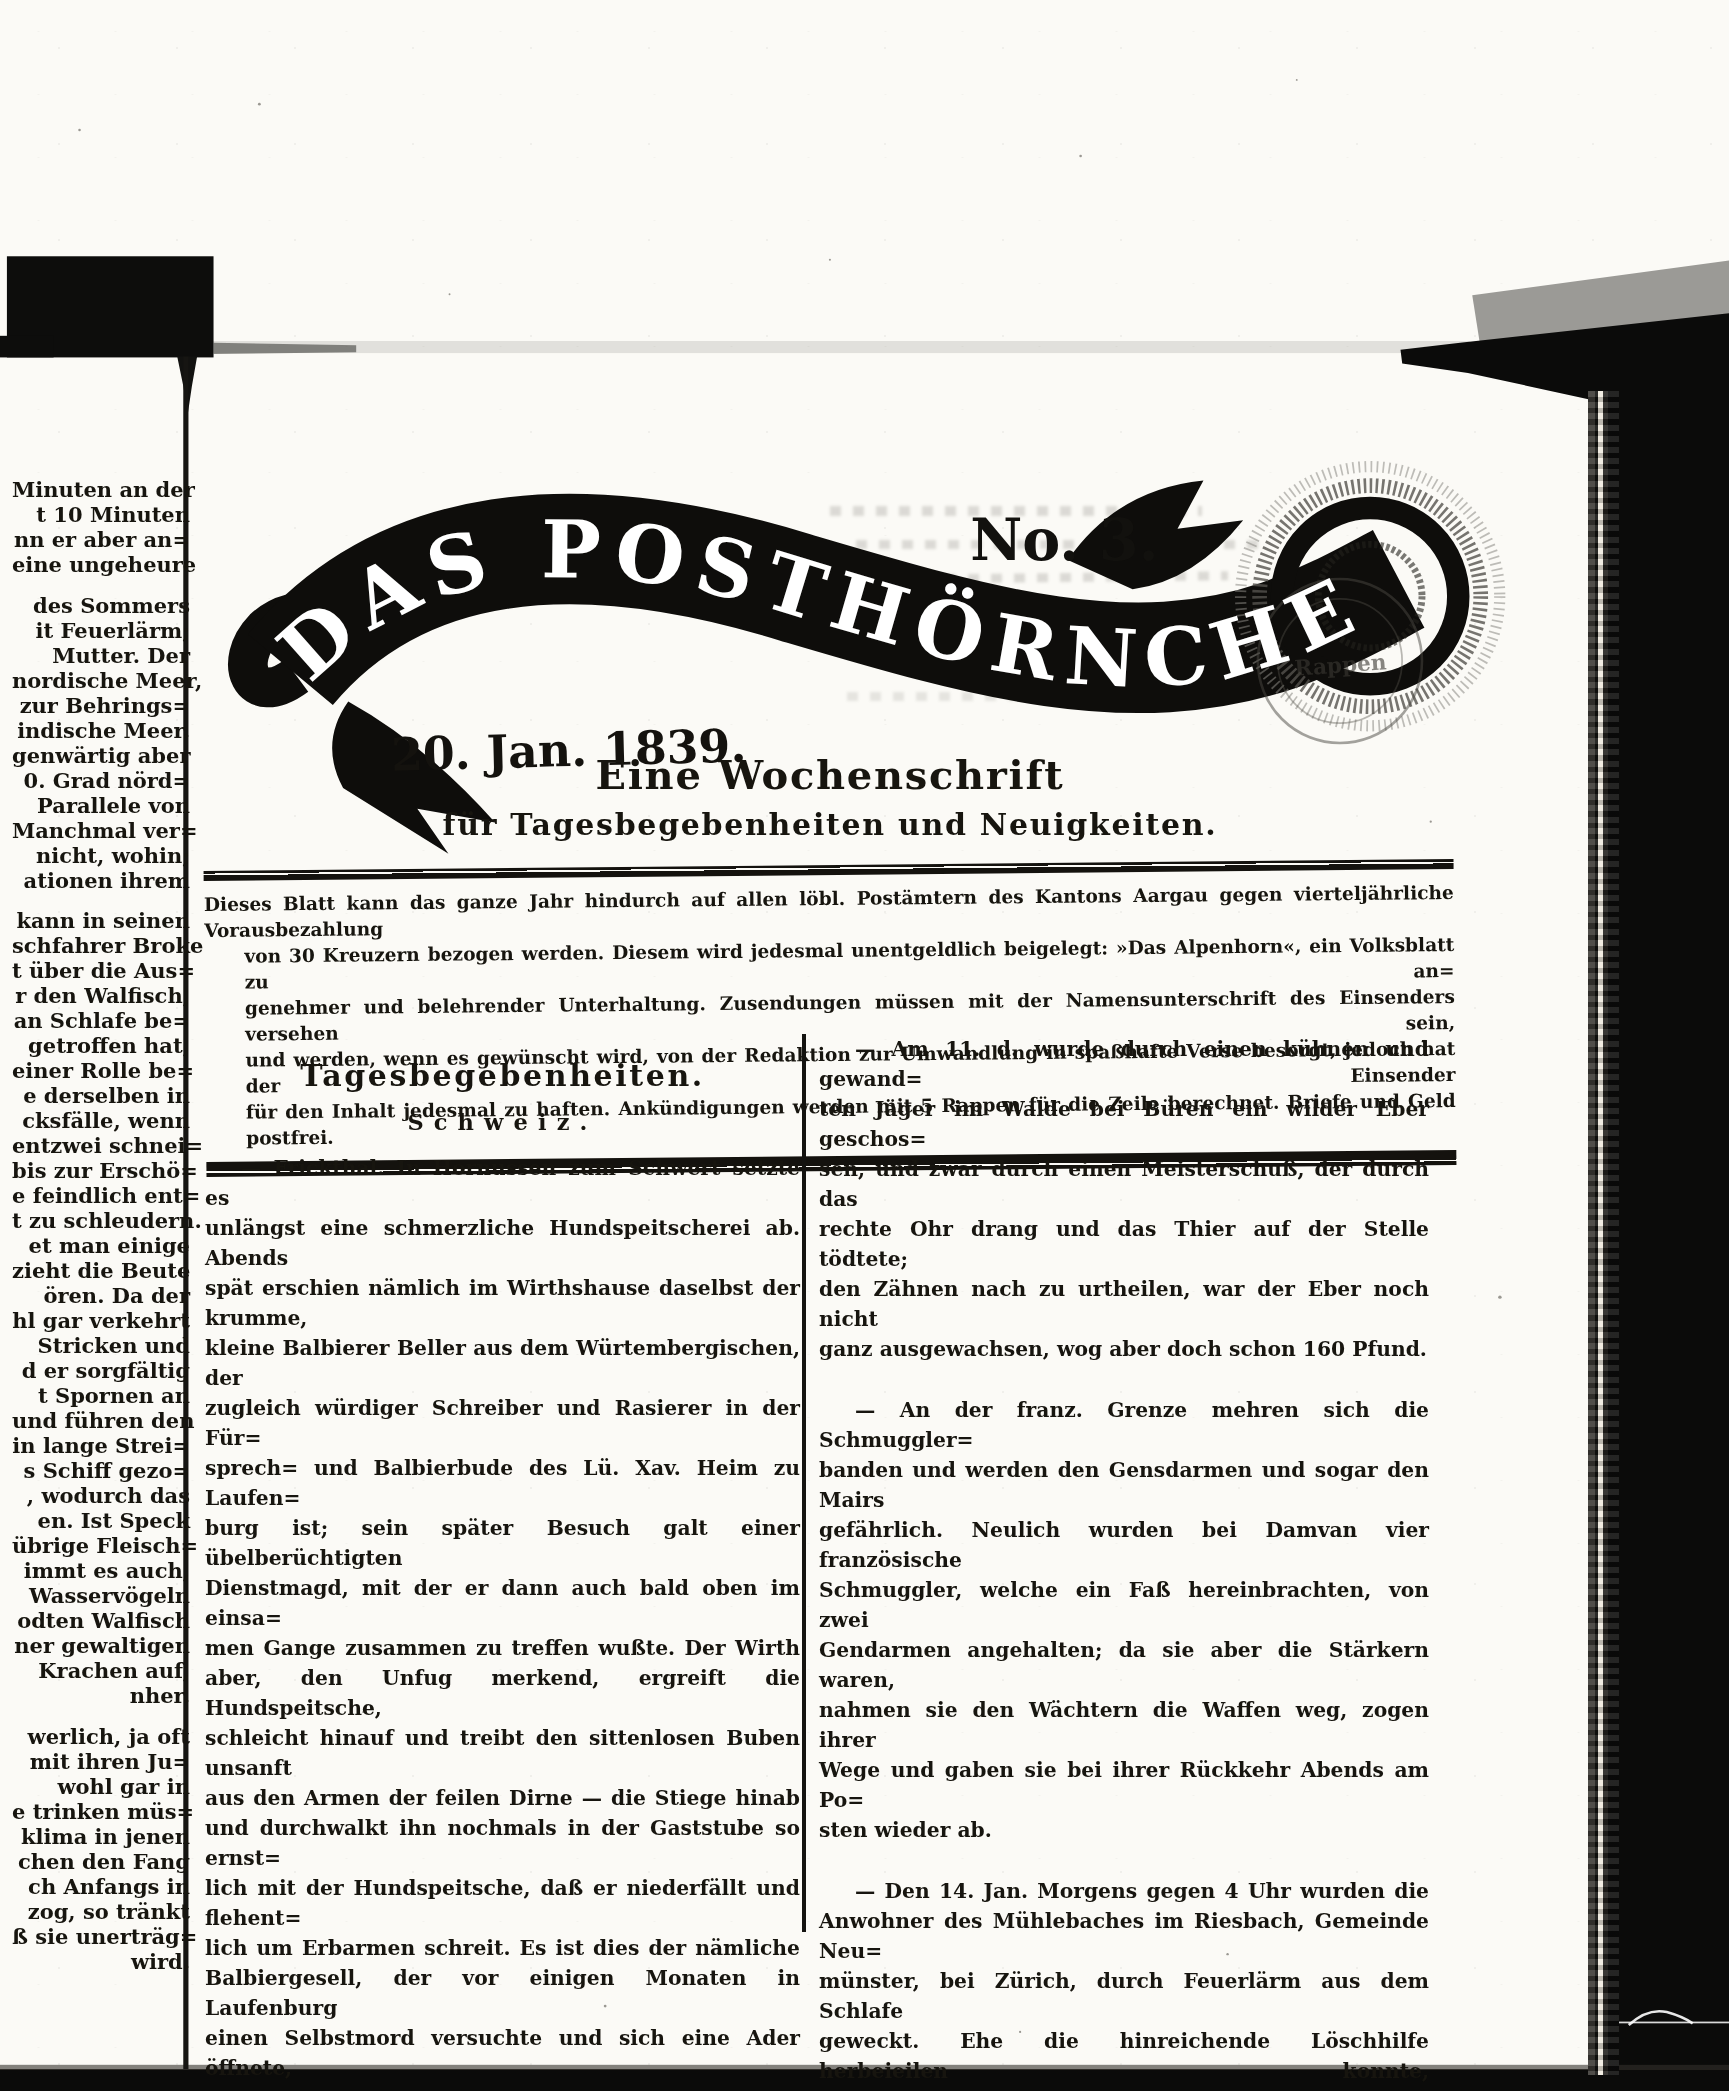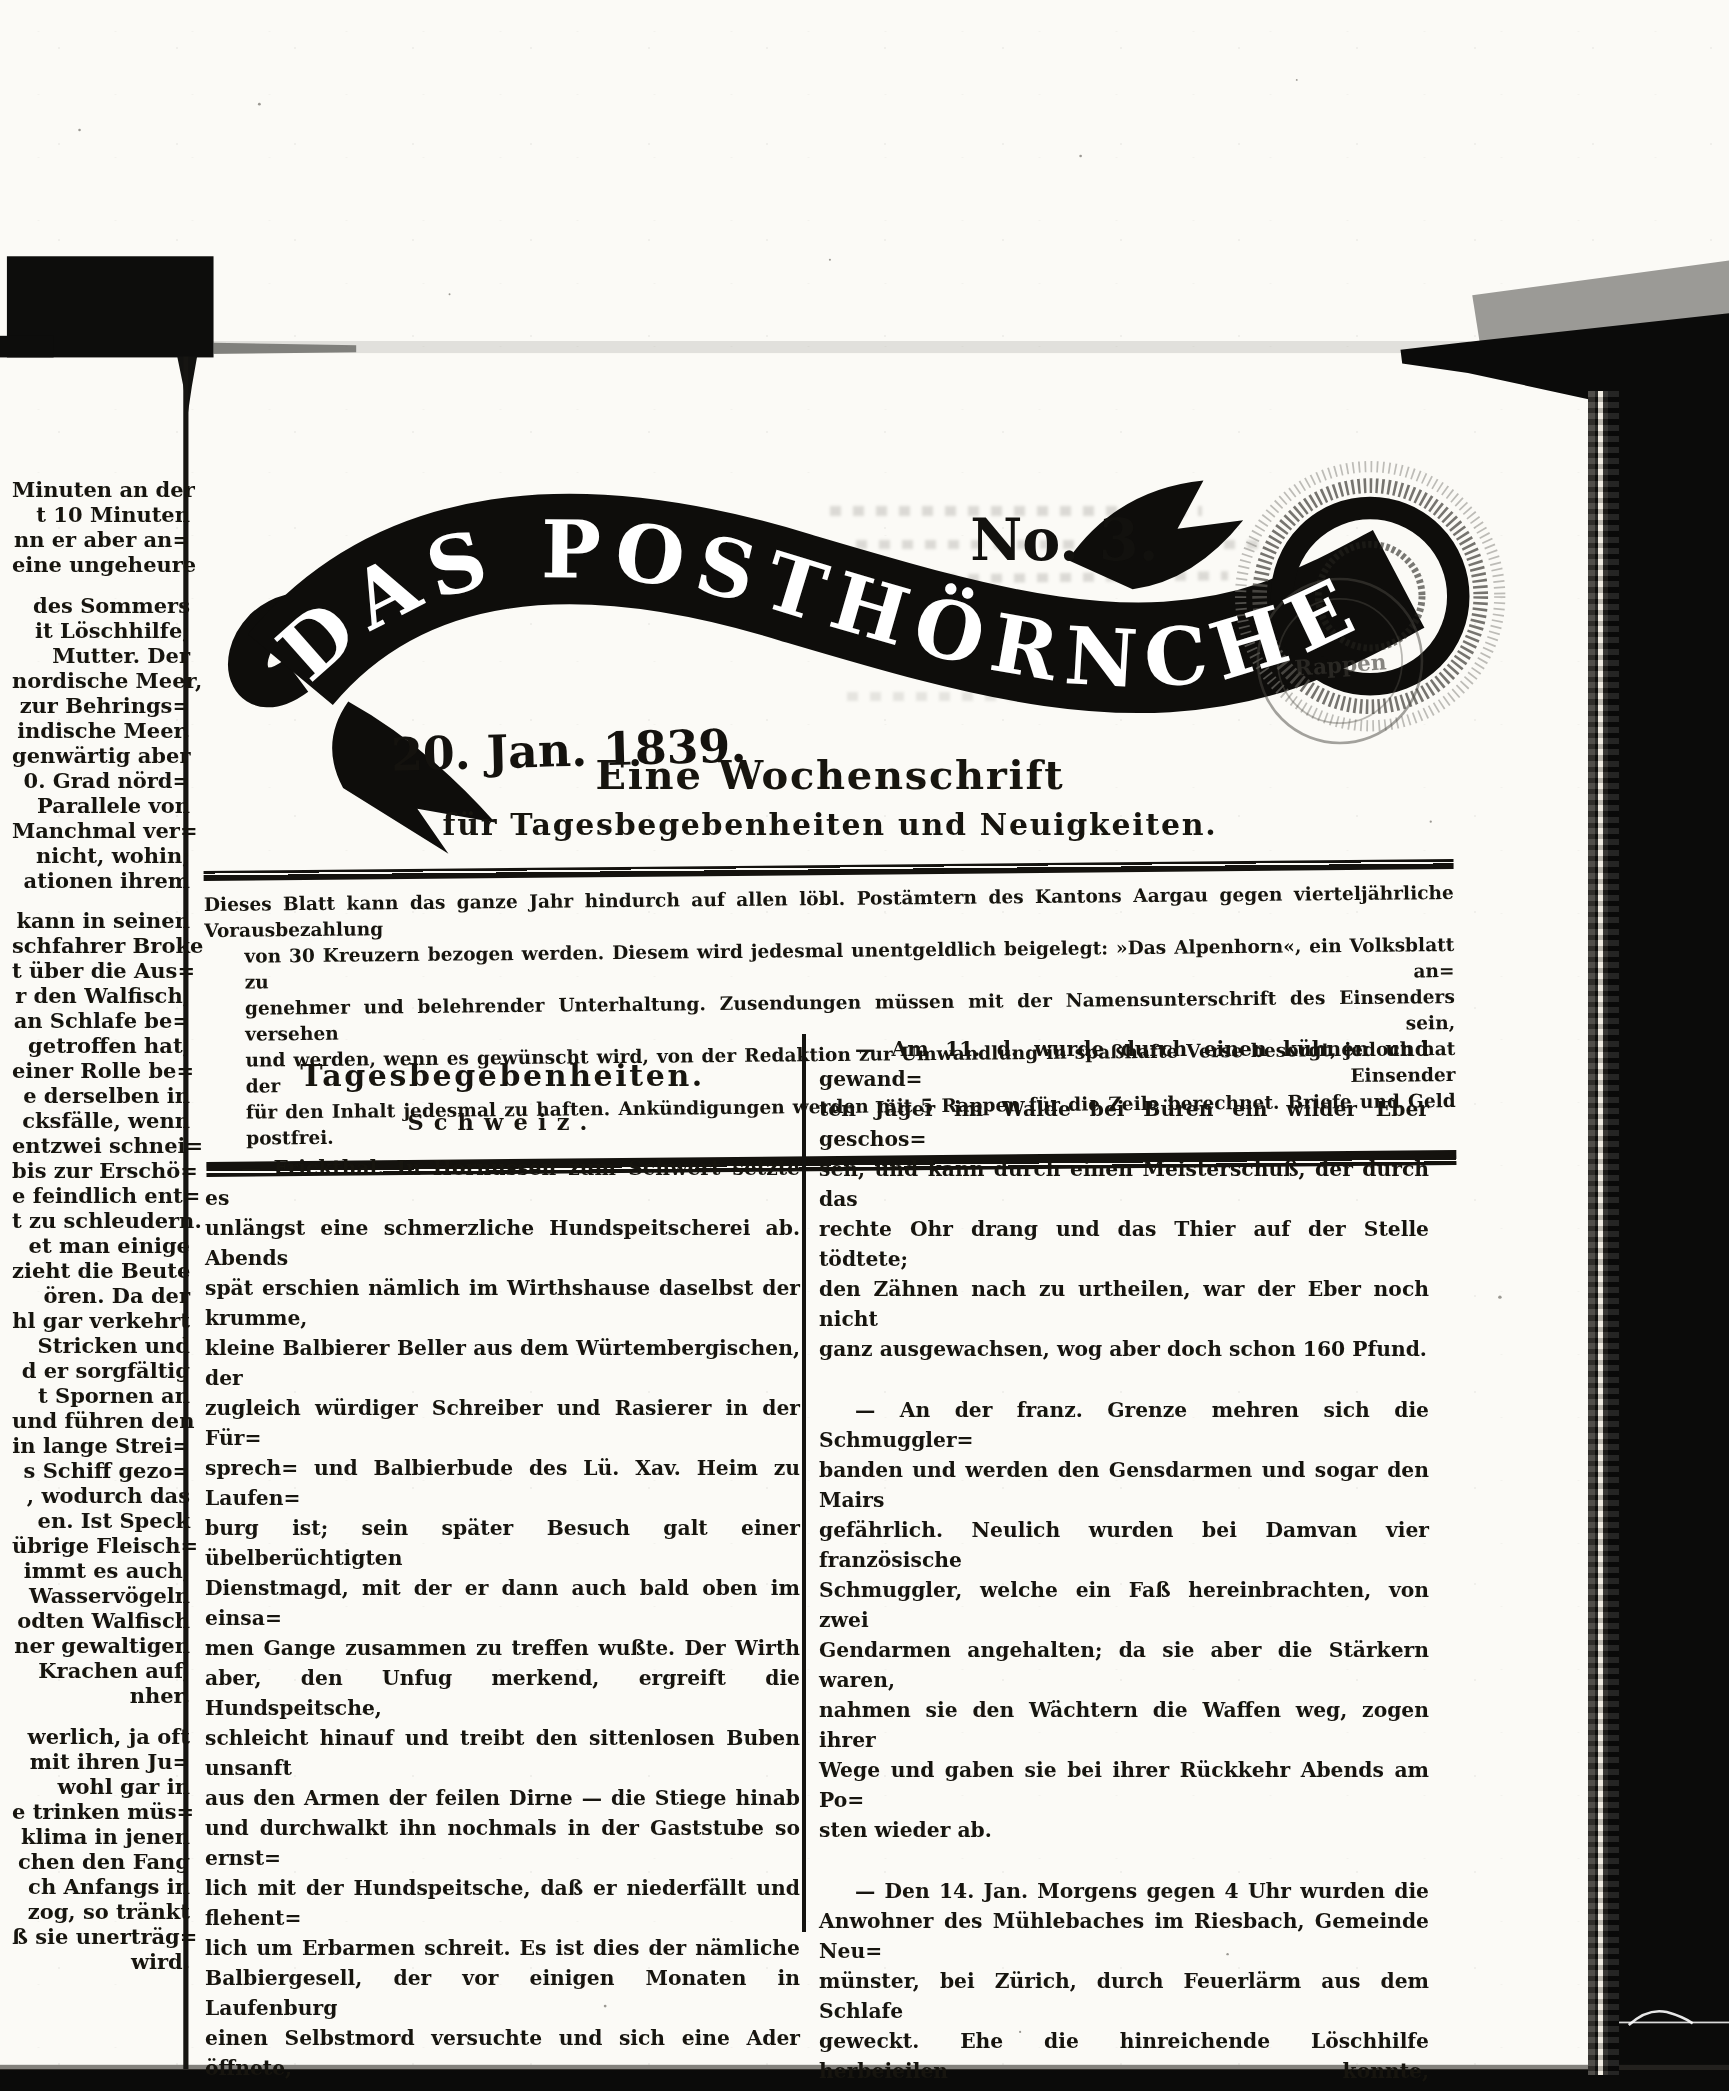--- a/index.html
+++ b/index.html
@@ -114,21 +114,21 @@
 
   <div class="page-edge"></div>
 
   <div class="margin-col">
       <div class="mline">Minuten an der</div>
       <div class="mline">t 10 Minuten</div>
       <div class="mline">nn er aber an=</div>
       <div class="mline">eine ungeheure</div>
       <div class="mline gap"></div>
       <div class="mline">des Sommers</div>
-      <div class="mline">it Löschhilfe;</div>
+      <div class="mline">it Feuerlärm;</div>
       <div class="mline">Mutter.  Der</div>
       <div class="mline">nordische Meer,</div>
       <div class="mline">zur Behrings=</div>
       <div class="mline">indische Meer.</div>
       <div class="mline">genwärtig aber</div>
       <div class="mline">0. Grad nörd=</div>
       <div class="mline">Parallele von</div>
       <div class="mline">Manchmal ver=</div>
       <div class="mline">nicht, wohin;</div>
       <div class="mline">ationen ihrem</div>
@@ -262,21 +262,21 @@
           <div class="jline">einen Selbstmord versuchte und sich eine Ader öffnete,</div>
         </div>
       </div>
   </div>
 
   <div class="col right">
     <div class="articles">
         <div class="article">
           <div class="jline first">— Am 11. d. wurde durch einen kühnen und gewand=</div>
           <div class="jline">ten Jäger im Walde bei Büren ein wilder Eber geschos=</div>
-          <div class="jline">sen, und kann durch einen Meisterschuß, der durch das</div>
+          <div class="jline">sen, und zwar durch einen Meisterschuß, der durch das</div>
           <div class="jline">rechte Ohr drang und das Thier auf der Stelle tödtete;</div>
           <div class="jline">den Zähnen nach zu urtheilen, war der Eber noch nicht</div>
           <div class="jline end">ganz ausgewachsen, wog aber doch schon 160 Pfund.</div>
         </div>
         <div class="article">
           <div class="jline first">— An der franz. Grenze mehren sich die Schmuggler=</div>
           <div class="jline">banden und werden den Gensdarmen und sogar den Mairs</div>
           <div class="jline">gefährlich.  Neulich wurden bei Damvan vier französische</div>
           <div class="jline">Schmuggler, welche ein Faß hereinbrachten, von zwei</div>
           <div class="jline">Gendarmen angehalten; da sie aber die Stärkern waren,</div>

